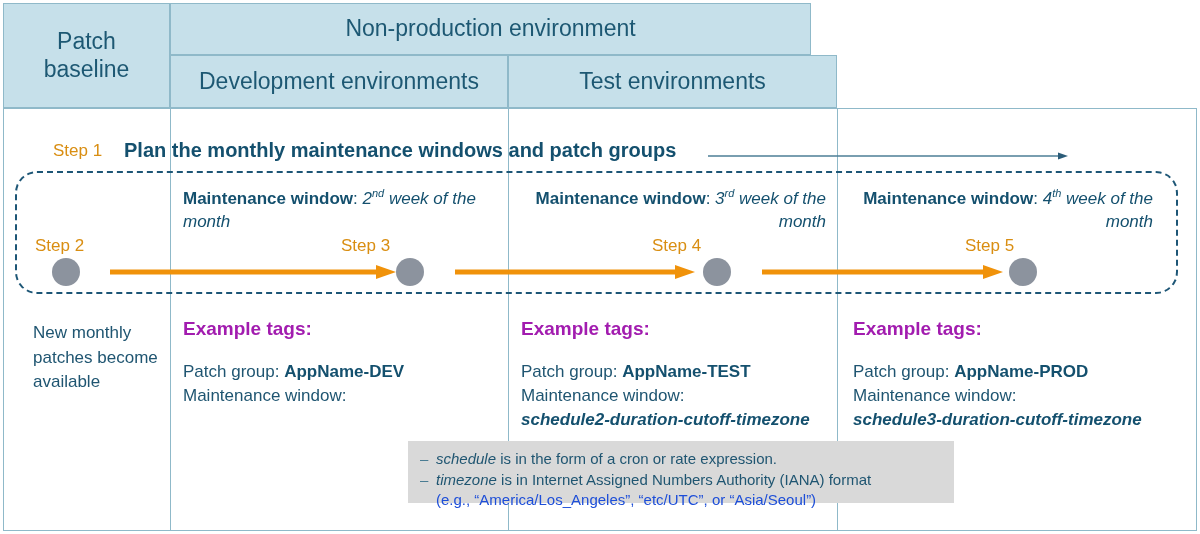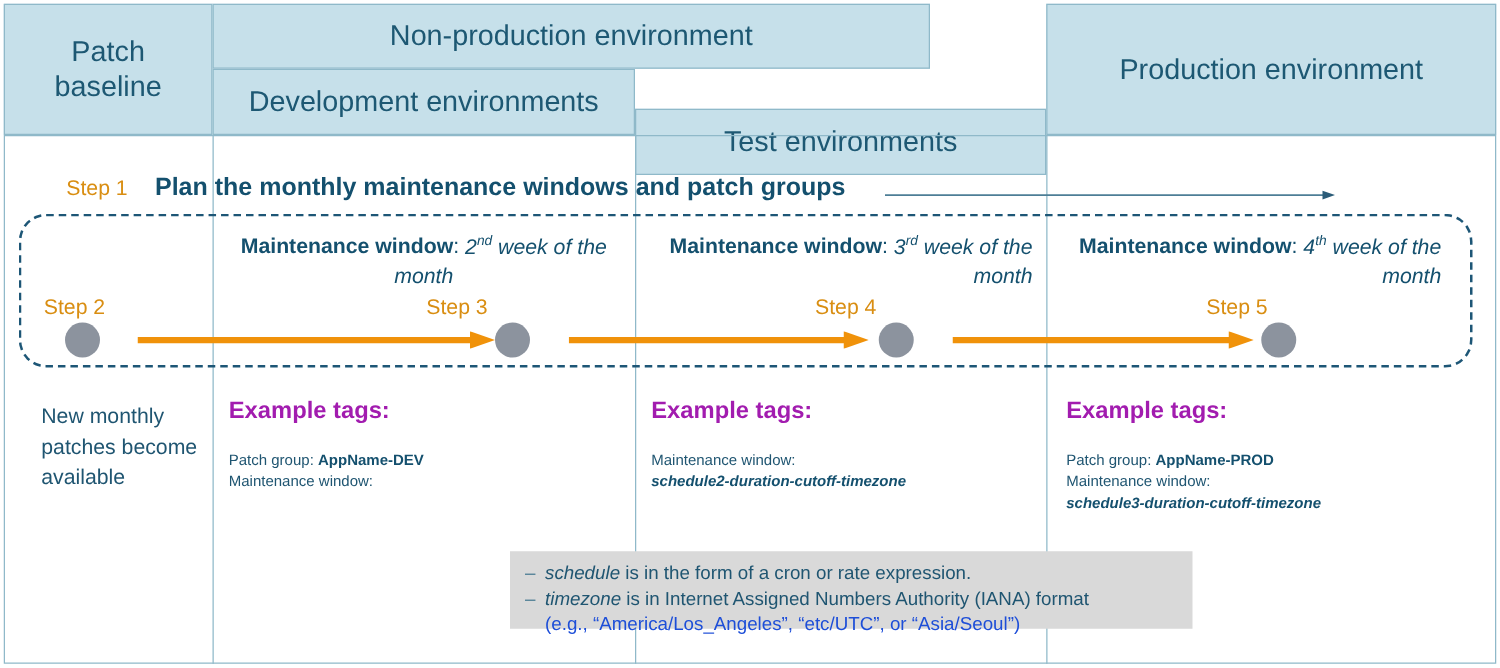--- a/index.html
+++ b/index.html
@@ -21,23 +21,23 @@
     border:1px solid #8fb9c9;
     box-sizing:border-box;
     display:flex;align-items:center;justify-content:center;
     text-align:center;
     color:#1d5873;
     font-size:23px;
     line-height:1.18;
     font-weight:400;
   }
   .hdr-patch{left:0;top:0;width:167px;height:105px;}
-  .hdr-nonprod{left:167px;top:0;width:574px;height:52px;}
+  .hdr-nonprod{left:167px;top:0;width:641px;height:52px;}
   .hdr-dev{left:167px;top:52px;width:338px;height:53px;}
-  .hdr-test{left:505px;top:52px;width:329px;height:53px;margin-top:32px;}
+  .hdr-test{left:505px;top:52px;width:329px;height:53px;}
   .hdr-prod{left:834px;top:0;width:360px;height:105px;}
 
   
   .body-frame{
     position:absolute;left:3px;top:108px;width:1194px;height:423px;
     border:1px solid #8fb9c9;box-sizing:border-box;
   }
   .vrule{position:absolute;top:108px;height:423px;width:1px;background:#8fb9c9;}
   .vrule.c1{left:170px;}
   .vrule.c2{left:508px;}
@@ -70,21 +70,21 @@
   .mw{
     position:absolute;
     font-size:17px;line-height:1.35;
     color:#14506e;
   }
   .mw .lbl{font-weight:bold;}
   .mw .val{font-style:italic;}
   .mw sup{font-size:11px;font-style:italic;}
 
   .mw-0{left:33px;top:186px;width:128px;text-align:left;font-style:italic;}
-  .mw-1{left:183px;top:186px;width:312px;text-align:center;}
+  .mw-1{left:183px;top:186px;width:312px;text-align:left;}
   .mw-2{left:521px;top:186px;width:305px;text-align:right;}
   .mw-3{left:853px;top:186px;width:300px;text-align:right;}
 
   
   .node{position:absolute;width:28px;height:28px;border-radius:50%;
         background:#8c939e;}
   .n2{left:52px;top:258px;}
   .n3{left:396px;top:258px;}
   .n4{left:703px;top:258px;}
   .n5{left:1009px;top:258px;}
@@ -105,21 +105,21 @@
   .baseline-note{
     left:33px;top:321px;width:130px;
     font-size:17px;line-height:1.45;
   }
 
   .tags{position:absolute;}
   .tags .hd{
     font-size:19px;font-weight:bold;color:#a21caf;
     margin:0 0 20px 0;
   }
-  .tags .ln{font-size:12px;line-height:1.42;color:#1f5571;}
+  .tags .ln{font-size:17px;line-height:1.42;color:#1f5571;}
   .tags .ln b{font-weight:bold;color:#14506e;}
   .tags .ital{font-style:italic;font-weight:bold;color:#14506e;}
 
   .tags-1{left:183px;top:318px;width:315px;}
   .tags-2{left:521px;top:318px;width:310px;}
   .tags-3{left:853px;top:318px;width:330px;}
 
   
   .footnote{
     position:absolute;left:408px;top:441px;width:546px;height:62px;
@@ -141,21 +141,20 @@
   <div class="hdr-band">
     <div class="hdr-cell hdr-patch">
       <span>
         <span>Patch</span><br>
         <span>baseline</span>
       </span>
     </div>
     <div class="hdr-cell hdr-nonprod">Non-production environment</div>
     <div class="hdr-cell hdr-dev">Development environments</div>
     <div class="hdr-cell hdr-test">Test environments</div>
-    <div class="hdr-cell hdr-prod">Production environment</div>
   </div>
 
   <div class="body-frame"></div>
   <div class="vrule c1"></div>
   <div class="vrule c2"></div>
   <div class="vrule c3"></div>
 
   <div class="step1-row">
     <div class="step-label step1-label">Step 1</div>
     <div class="step1-title">Plan the monthly maintenance windows and patch groups</div>
@@ -206,20 +205,21 @@
   <div class="col-text baseline-note">New monthly patches become available</div>
 
   <div class="tags tags-1">
     <div class="hd">Example tags:</div>
     <div class="ln"><span>Patch group: </span><b>AppName-DEV</b></div>
     <div class="ln">Maintenance window:</div>
   </div>
 
   <div class="tags tags-2">
     <div class="hd">Example tags:</div>
+    <div class="ln"><span>Patch group: </span><b>AppName-TEST</b></div>
     <div class="ln">Maintenance window:</div>
     <div class="ln ital">schedule2-duration-cutoff-timezone</div>
   </div>
 
   <div class="tags tags-3">
     <div class="hd">Example tags:</div>
     <div class="ln"><span>Patch group: </span><b>AppName-PROD</b></div>
     <div class="ln">Maintenance window:</div>
     <div class="ln ital">schedule3-duration-cutoff-timezone</div>
   </div>

